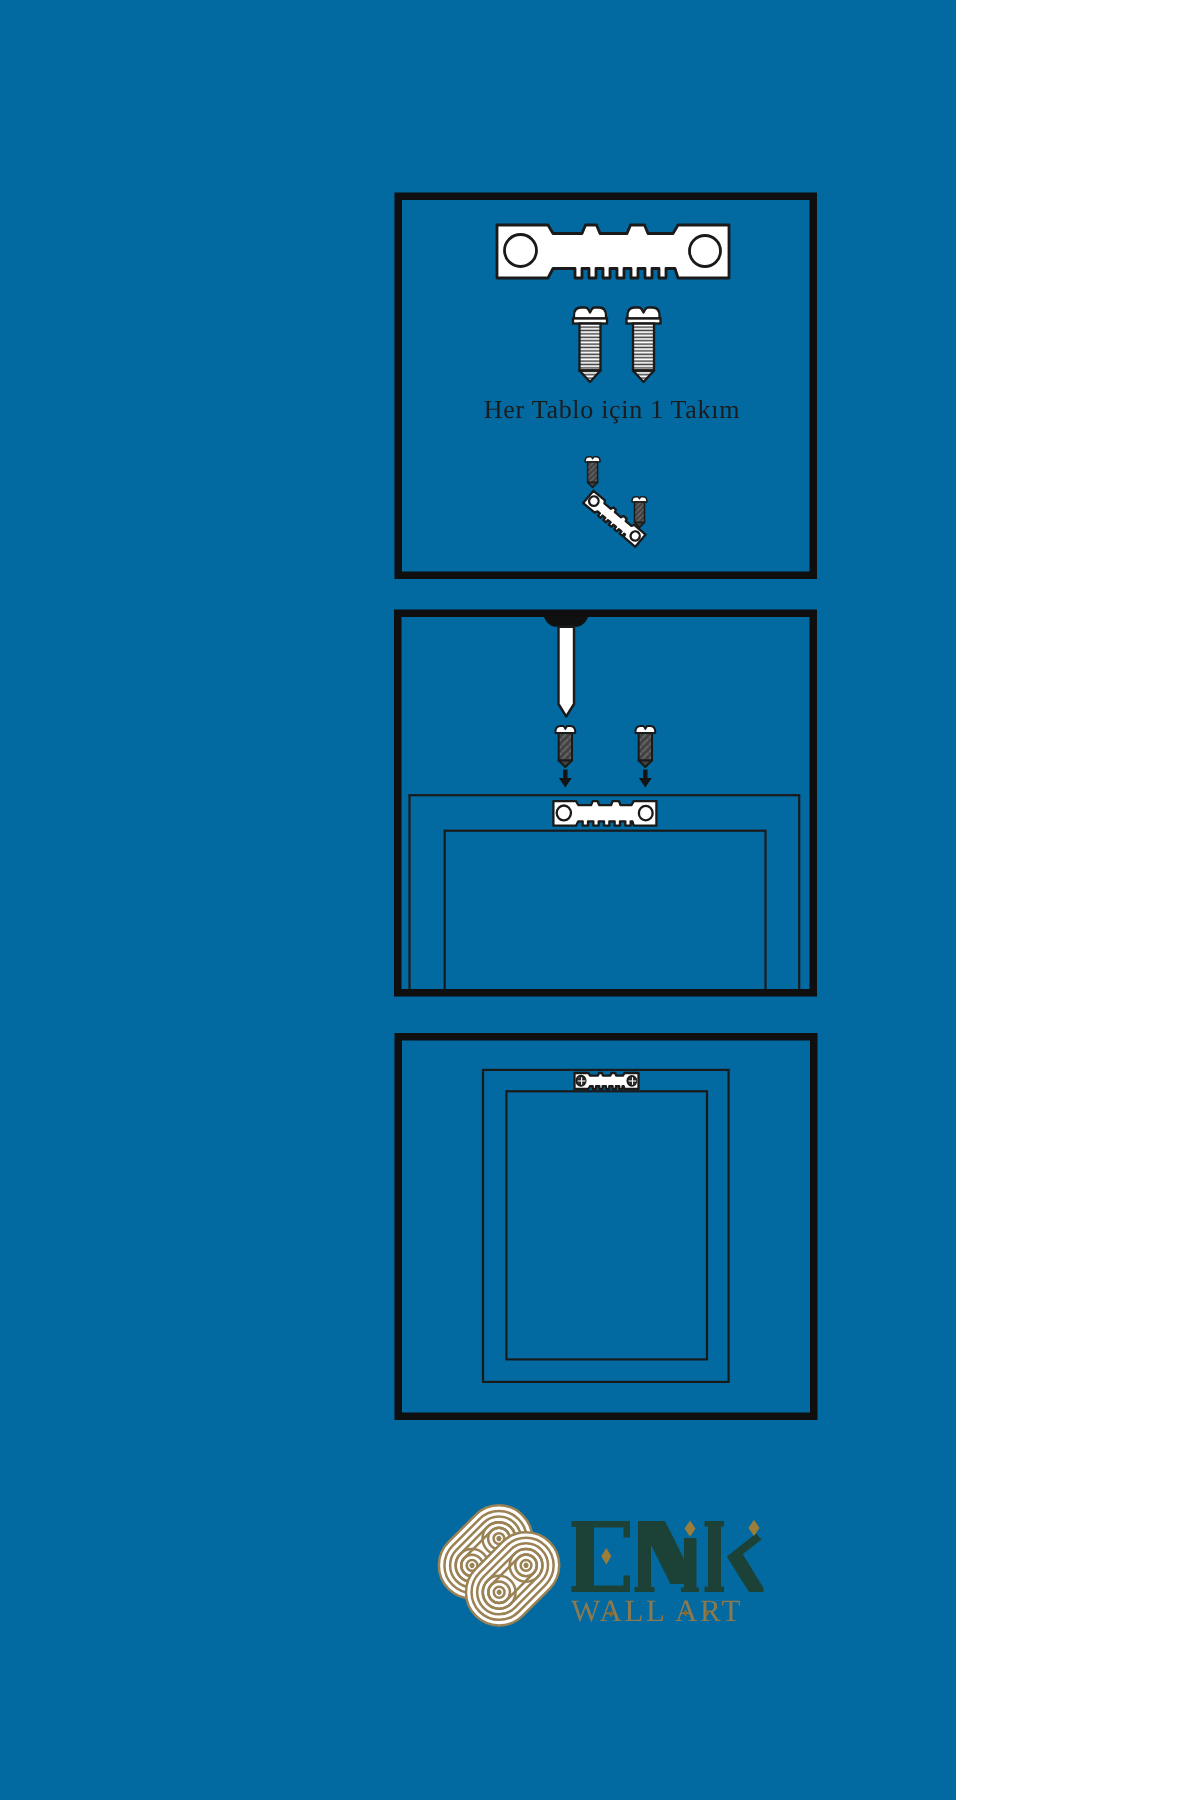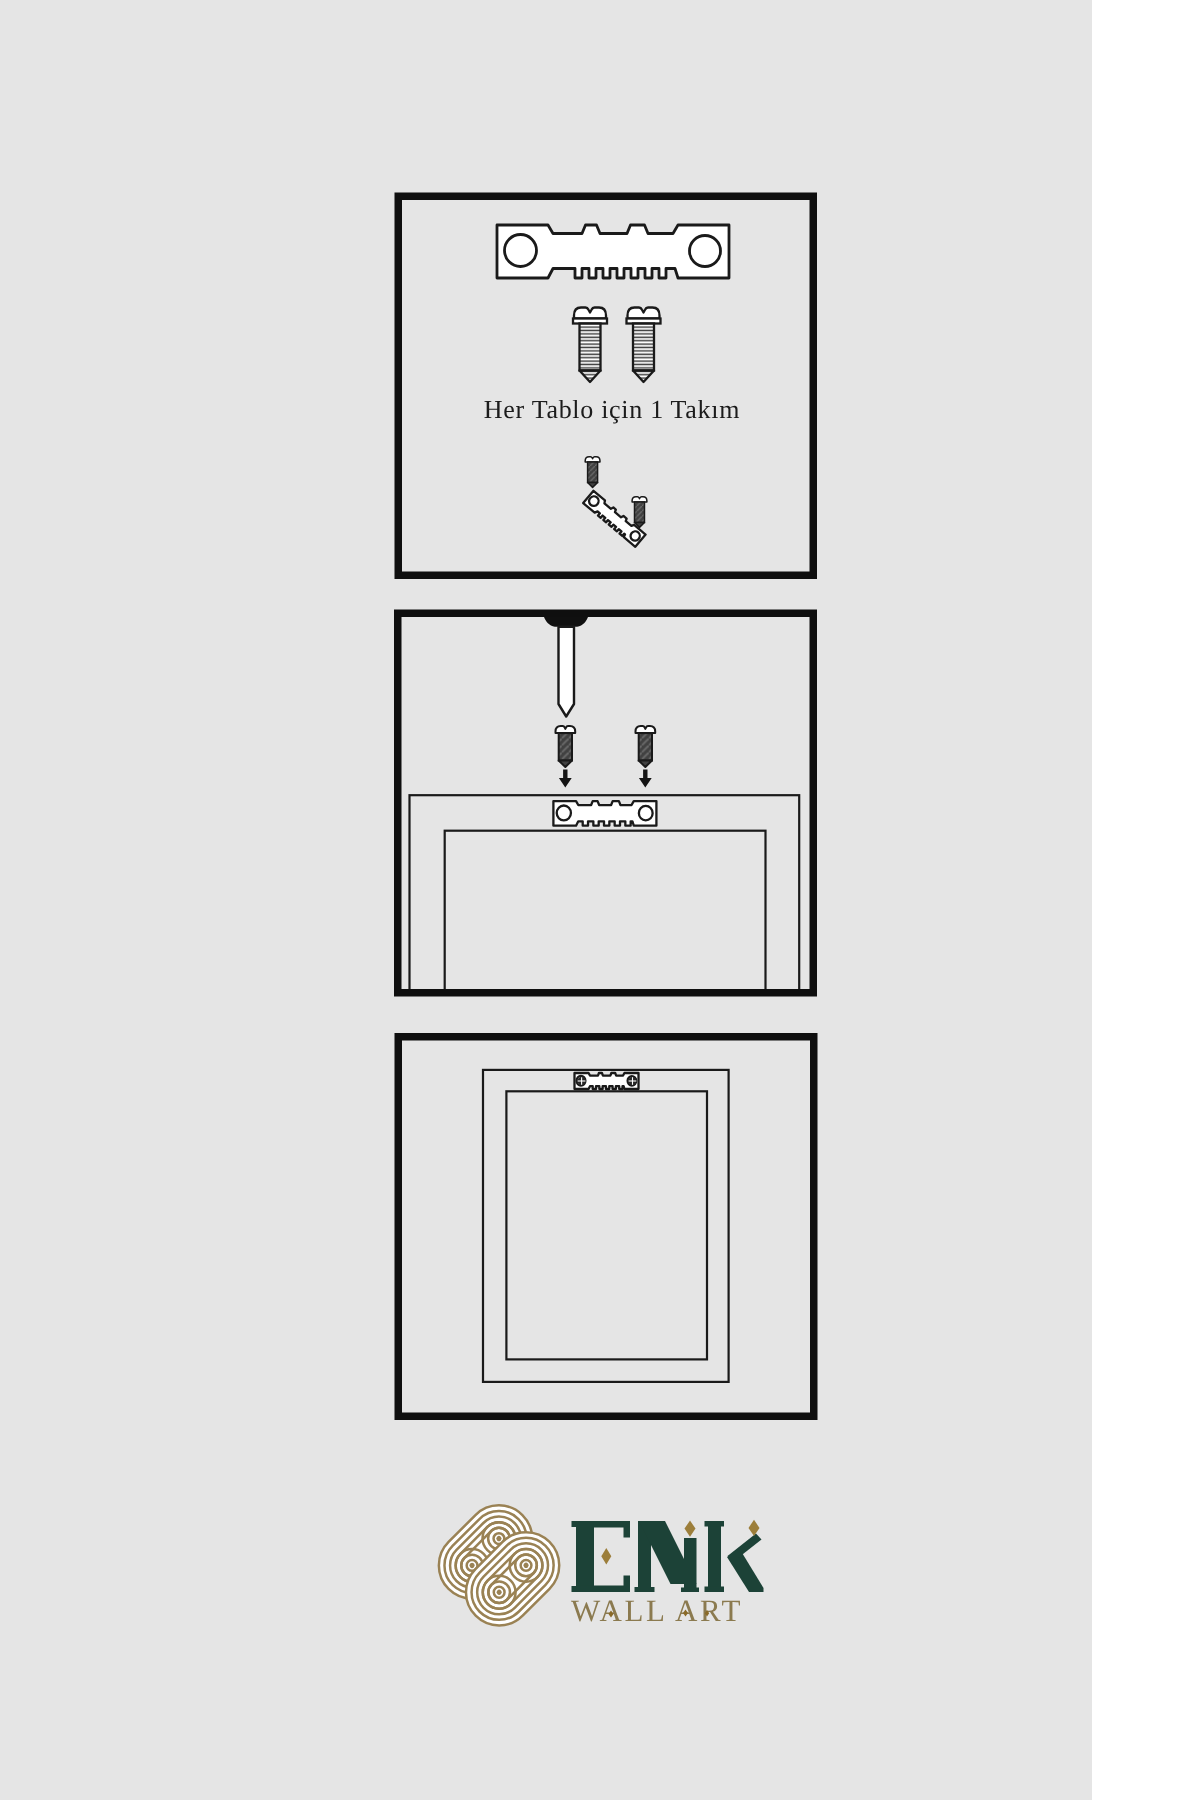--- a/index.html
+++ b/index.html
@@ -1,16 +1,16 @@
 <!DOCTYPE html>
 <html><head>
 <meta charset="utf-8">
 <style>
 html,body{margin:0;padding:0;background:#ffffff;-webkit-font-smoothing:antialiased;}
-#page{position:relative;width:1092px;height:1800px;background:#e5e5e5;overflow:hidden;font-family:"Liberation Serif",serif;}
+#page{position:relative;width:956px;height:1800px;background:#0369a1;overflow:hidden;font-family:"Liberation Serif",serif;}
 #art{position:absolute;left:0;top:0;}
 </style>
 </head>
 <body>
 <div id="page">
 <svg id="art" width="1200" height="1800" viewBox="0 0 1200 1800" text-rendering="geometricPrecision">
 <defs>
 <pattern id="thr" width="4" height="3.4" patternUnits="userSpaceOnUse">
   <rect width="4" height="3.4" fill="#ffffff"></rect>
   <line x1="0" y1="1.2" x2="4" y2="1.2" stroke="#3c3c3c" stroke-width="1.5"></line>

